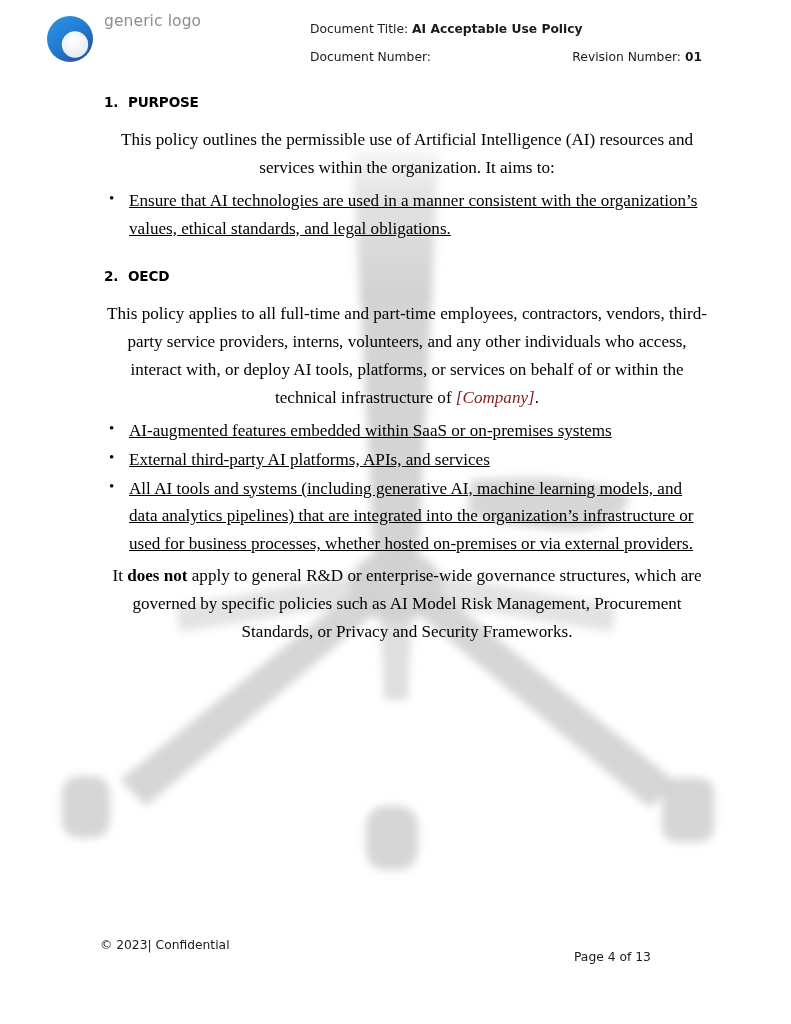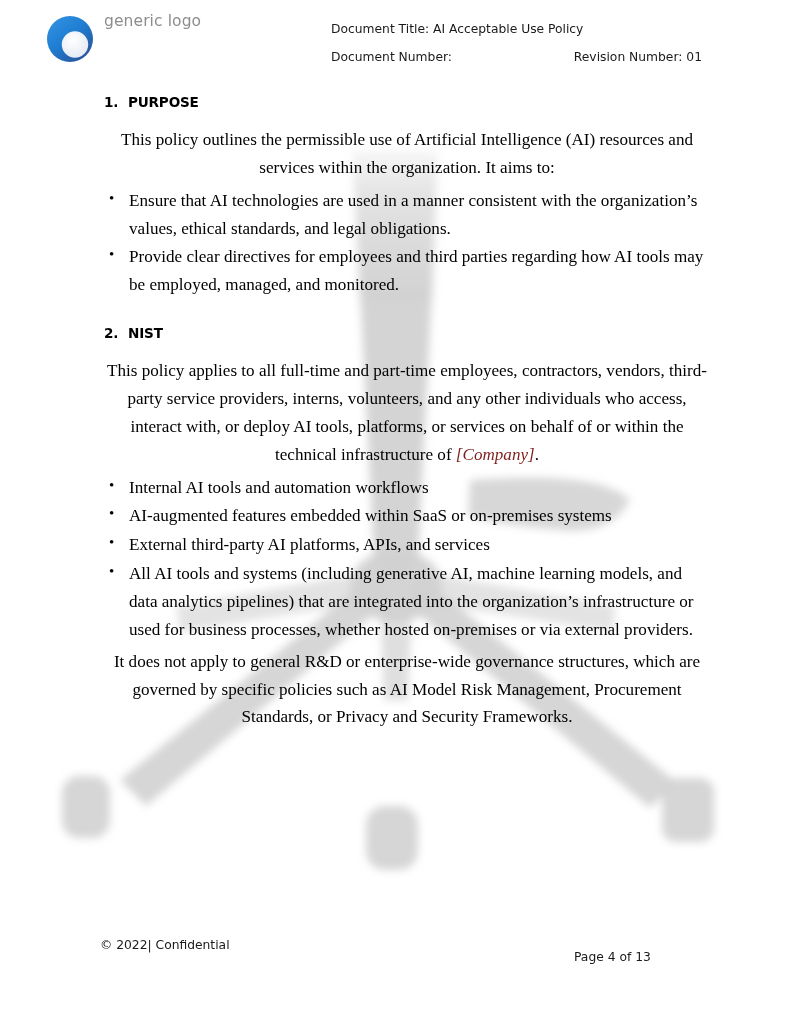--- a/index.html
+++ b/index.html
@@ -83,29 +83,28 @@
     top: 22px;
     width: 420px;
     font-family: "DejaVu Sans", sans-serif;
     font-size: 12.3px;
     color: #1a1a1a;
   }
   .doc-meta-row {
     display: flex;
     margin-bottom: 14px;
     white-space: nowrap;
-    margin-left: 21px;
   }
   .doc-meta-row:last-child { margin-bottom: 0; gap: 16px; }
   .meta-left { flex: 0 0 auto; }
   .meta-right {
     margin-left: auto;
     padding-right: 28px;
   }
-  .meta-strong { font-weight: normal; }
+  .meta-strong { font-weight: bold; }
 
   
   .content {
     position: absolute;
     left: 104px;
     top: 94px;
     width: 606px;
   }
 
   h2.section-heading {
@@ -129,41 +128,42 @@
     font-size: 17.1px;
     line-height: 1.63;
     margin: 0 0 5px 0;
     text-align: center;
   }
 
   ul.bullets {
     list-style: none;
     margin: 0 0 4px 0;
     padding: 0;
+    text-decoration: underline;
   }
   ul.bullets > li {
     font-size: 17.1px;
     line-height: 1.63;
     position: relative;
     padding-left: 25px;
     margin-bottom: 1px;
   }
   ul.bullets > li::before {
     content: "\2022";
     position: absolute;
     left: 5px;
     top: -1px;
     font-size: 15px;
   }
 
   .placeholder-token {
     color: #7f1d1d;
     font-style: italic;
   }
-  .bold { font-weight: normal; }
+  .bold { font-weight: bold; }
 
   
   .footer {
     position: absolute;
     left: 0;
     top: 938px;
     width: 791px;
     font-family: "DejaVu Sans", sans-serif;
     font-size: 12.3px;
     color: #1a1a1a;
@@ -264,41 +264,39 @@
   <div class="content">
 
     <div class="section-block">
       <h2 class="section-heading">
         <span class="sec-num">1.</span>
         <span>PURPOSE</span>
       </h2>
       <p class="para">This policy outlines the permissible use of Artificial Intelligence (AI) resources and services within the organization. It aims to:</p>
       <ul class="bullets">
         <li>Ensure that AI technologies are used in a manner consistent with the organization’s values, ethical standards, and legal obligations.</li>
-        <li>Provide clear directives for employees and third parties regarding how AI tools may be employed, managed, and monitored.</li>
       </ul>
     </div>
 
     <div class="section-block scope">
       <h2 class="section-heading">
         <span class="sec-num">2.</span>
-        <span>NIST</span>
+        <span>OECD</span>
       </h2>
       <p class="para"><span>This policy applies to all full-time and part-time employees, contractors, vendors, third-party service providers, interns, volunteers, and any other individuals who access, interact with, or deploy AI tools, platforms, or services on behalf of or within the technical infrastructure of </span><span class="placeholder-token">[Company]</span><span>.</span></p>
       <ul class="bullets">
-        <li>Internal AI tools and automation workflows</li>
         <li>AI-augmented features embedded within SaaS or on-premises systems</li>
         <li>External third-party AI platforms, APIs, and services</li>
         <li>All AI tools and systems (including generative AI, machine learning models, and data analytics pipelines) that are integrated into the organization’s infrastructure or used for business processes, whether hosted on-premises or via external providers.</li>
       </ul>
       <p class="para"><span>It </span><span class="bold">does not</span><span> apply to general R&amp;D or enterprise-wide governance structures, which are governed by specific policies such as AI Model Risk Management, Procurement Standards, or Privacy and Security Frameworks.</span></p>
     </div>
 
   </div>
 
   <div class="footer">
     <div class="footer-inner">
-      <span class="footer-left">© 2022| Confidential</span>
+      <span class="footer-left">© 2023| Confidential</span>
       <span class="footer-right">Page 4 of 13</span>
     </div>
   </div>
 
 </div>
 
 </body></html>

